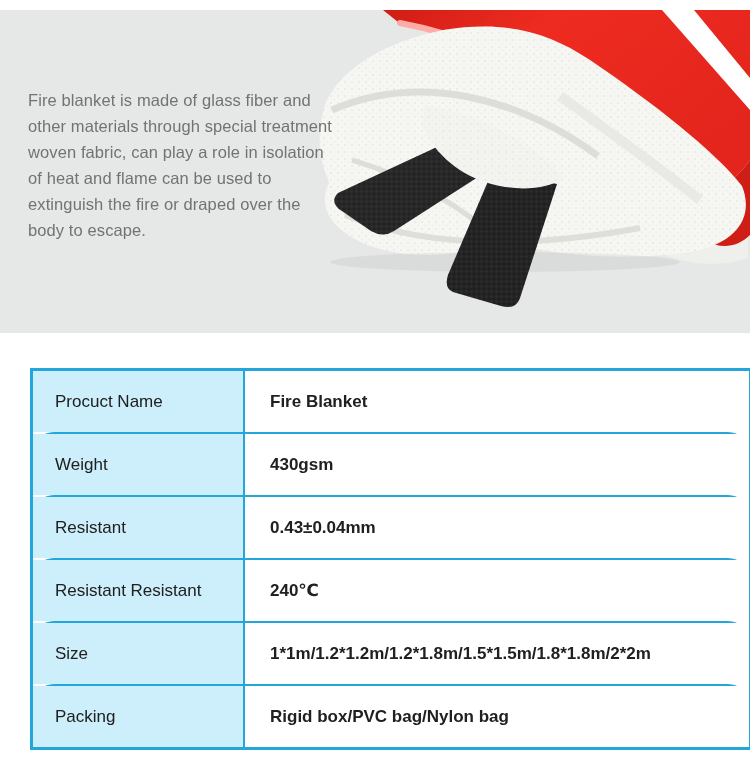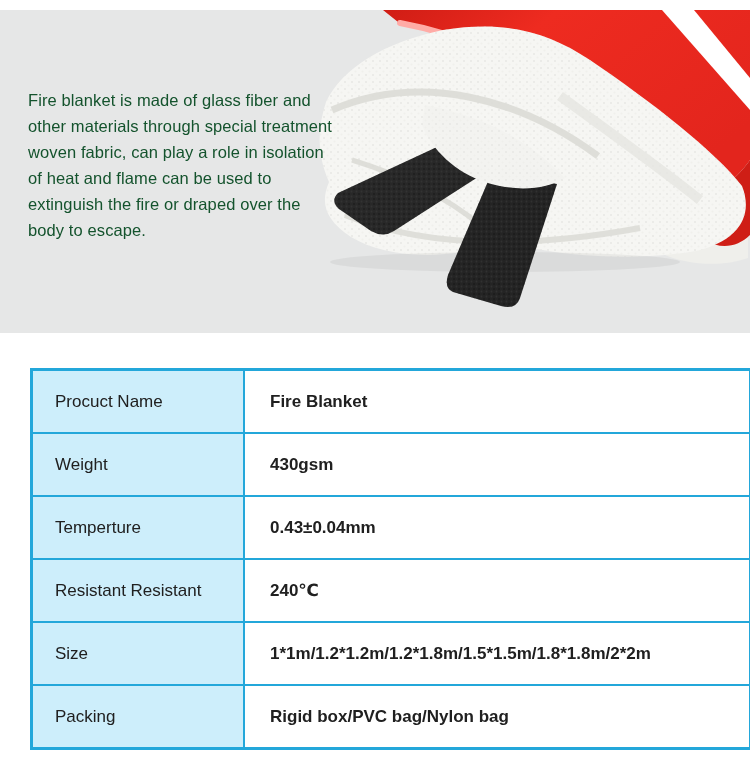--- a/index.html
+++ b/index.html
@@ -11,33 +11,33 @@
   .page{position:relative;width:750px;height:780px;background:#ffffff;}
 
   
   .hero{
     position:absolute;left:0;top:10px;width:750px;height:323px;
     background:var(--hero-bg,#e6e7e7);
   }
   .desc{
     position:absolute;left:28px;top:77px;width:340px;margin:0;
     white-space:pre-line;
-    font-size:16.5px;line-height:26px;color:#14532d;letter-spacing:.1px;
+    font-size:16.5px;line-height:26px;color:#737373;letter-spacing:.1px;
   }
   .photo{position:absolute;left:0;top:0;width:750px;height:323px;display:block;}
 
   
   .spec{
     position:absolute;left:14px;top:368px;width:716px;
     border:3px solid var(--accent,#23a7da);
     background:#ffffff;
     margin-left:16px;
   }
   .spec-row{display:grid;grid-template-columns:212px 1fr;height:61px;}
-  .spec-row + .spec-row{border-top:2px solid var(--accent,#23a7da);}
+  .spec-row + .spec-row{border-top:2px solid var(--accent,#23a7da);border-radius:21px;}
   .spec-label{
     background:var(--label-bg,#cdeefb);
     border-right:2px solid var(--accent,#23a7da);
     display:flex;align-items:center;
     padding-left:22px;
     font-size:17px;color:#202020;
   }
   .spec-value{
     display:flex;align-items:center;
     padding-left:25px;
@@ -108,21 +108,21 @@
   <section class="spec">
       <div class="spec-row">
         <div class="spec-label">Procuct Name</div>
         <div class="spec-value">Fire Blanket</div>
       </div>
       <div class="spec-row">
         <div class="spec-label">Weight</div>
         <div class="spec-value">430gsm</div>
       </div>
       <div class="spec-row">
-        <div class="spec-label">Temperture</div>
+        <div class="spec-label">Resistant</div>
         <div class="spec-value">0.43±0.04mm</div>
       </div>
       <div class="spec-row">
         <div class="spec-label">Resistant Resistant</div>
         <div class="spec-value">240℃</div>
       </div>
       <div class="spec-row">
         <div class="spec-label">Size</div>
         <div class="spec-value">1*1m/1.2*1.2m/1.2*1.8m/1.5*1.5m/1.8*1.8m/2*2m</div>
       </div>

